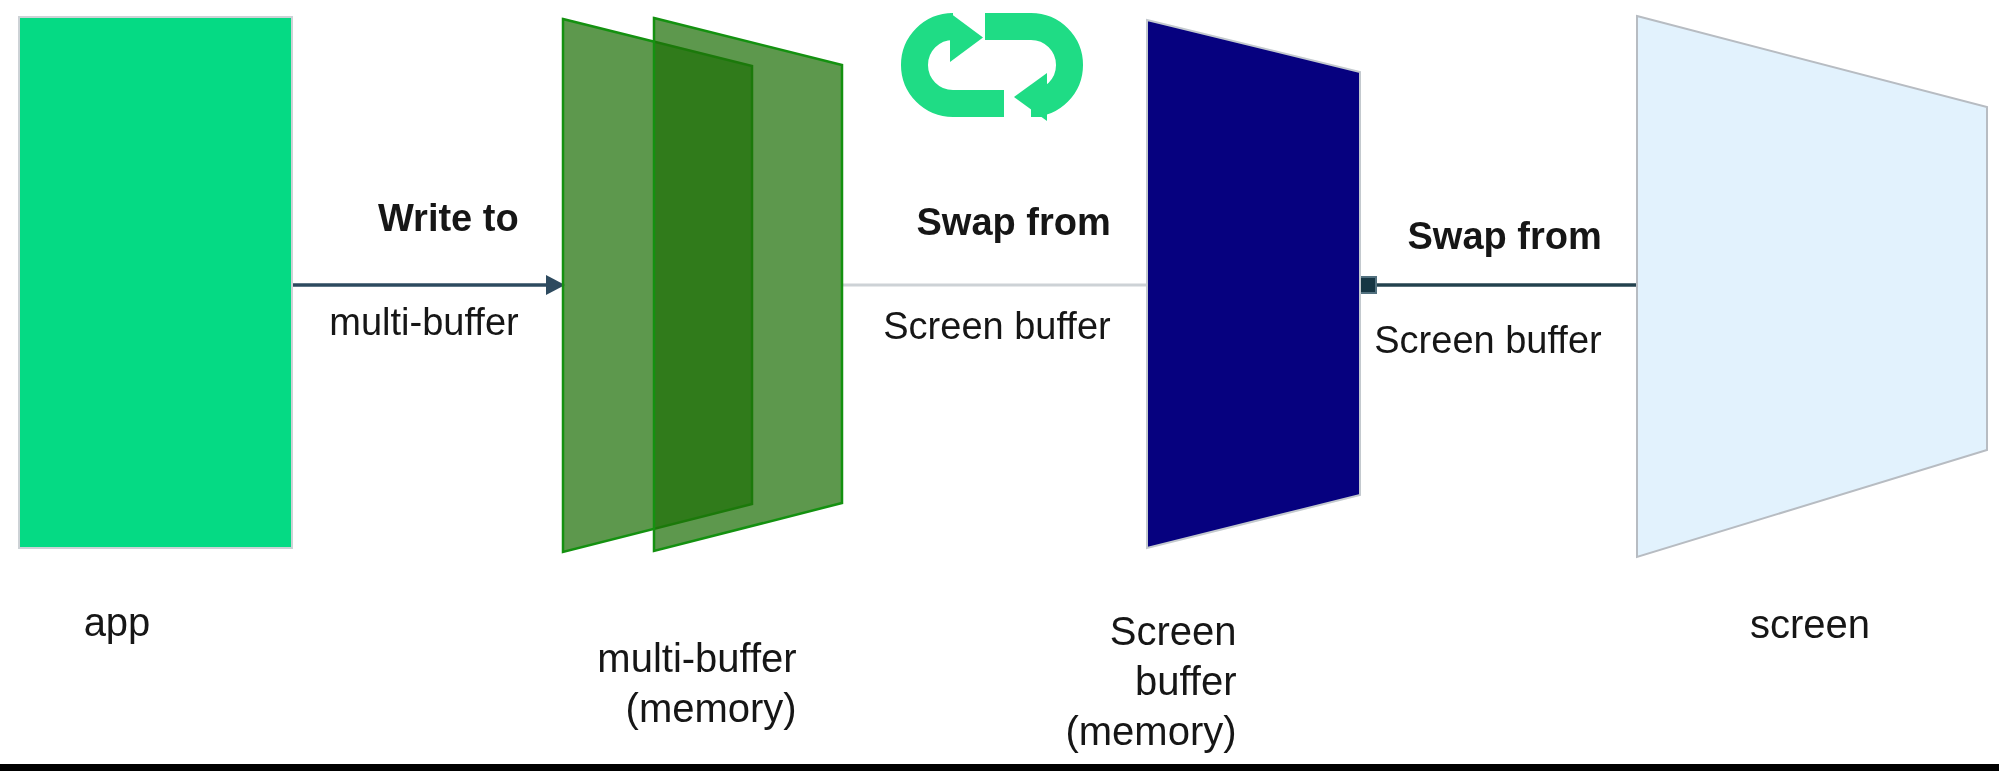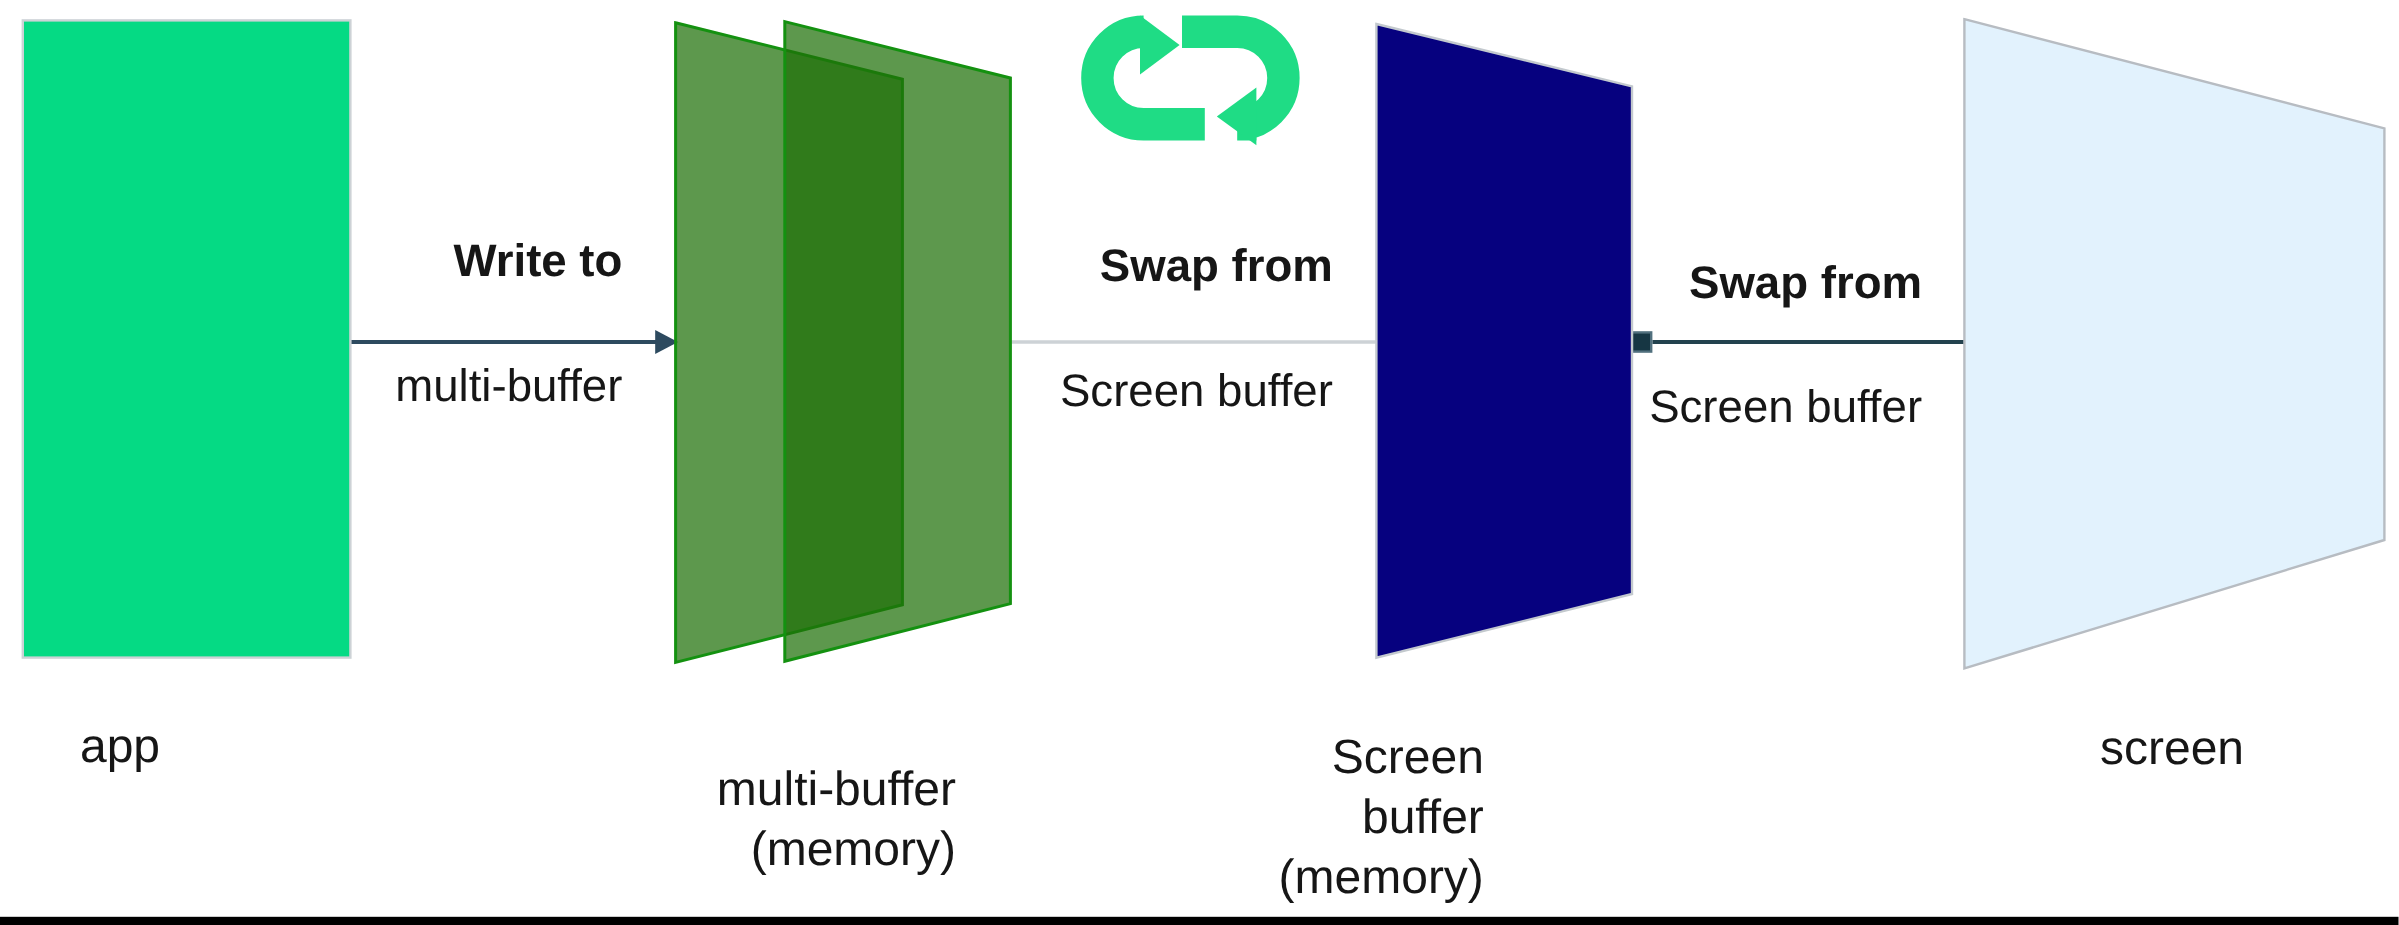--- a/index.html
+++ b/index.html
@@ -76,21 +76,21 @@
   <div class="label edge-label" style="left:997px;top:144px;">
     <span class="bold">Swap from</span>
     <span class="rest">Screen buffer</span>
   </div>
 
   <div class="label edge-label" style="left:1488px;top:158px;">
     <span class="bold">Swap from</span>
     <span class="rest">Screen buffer</span>
   </div>
 
-  <div class="label node-label" style="left:100px;top:597px;">app</div>
+  <div class="label node-label" style="left:117px;top:597px;">app</div>
 
   <div class="label node-label" style="left:697px;top:633px;">multi-buffer
 (memory)</div>
 
   <div class="label node-label" style="left:1151px;top:606px;">Screen
 buffer
 (memory)</div>
 
   <div class="label node-label" style="left:1810px;top:599px;">screen</div>
 

